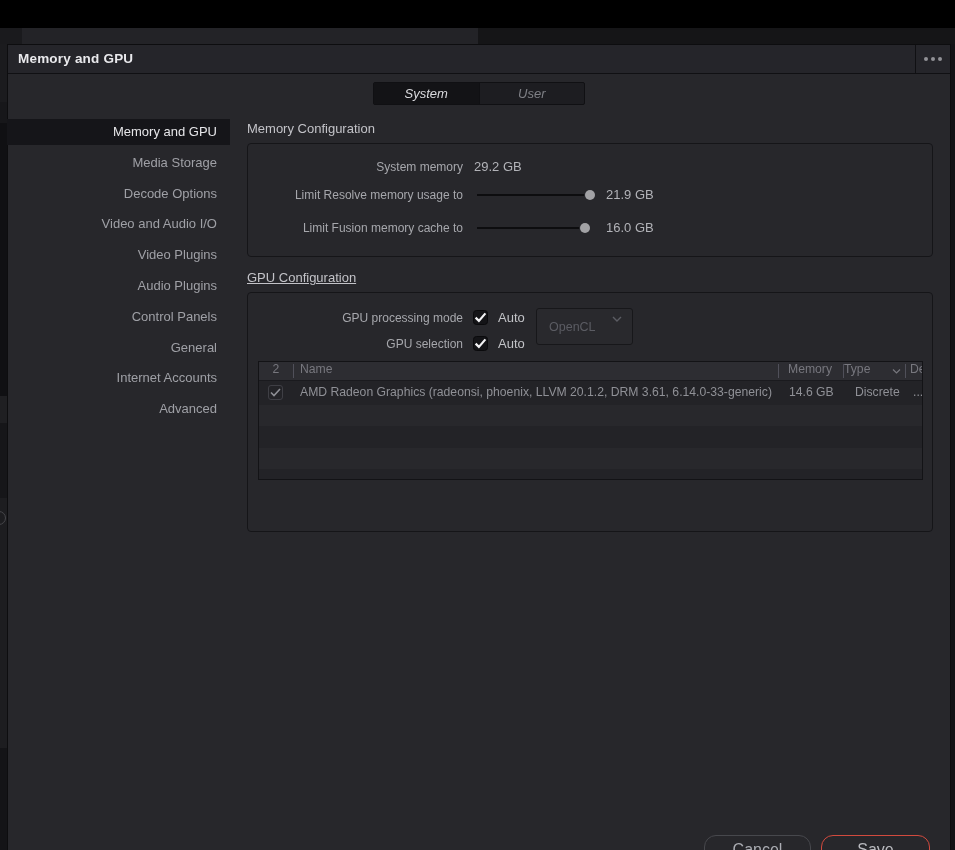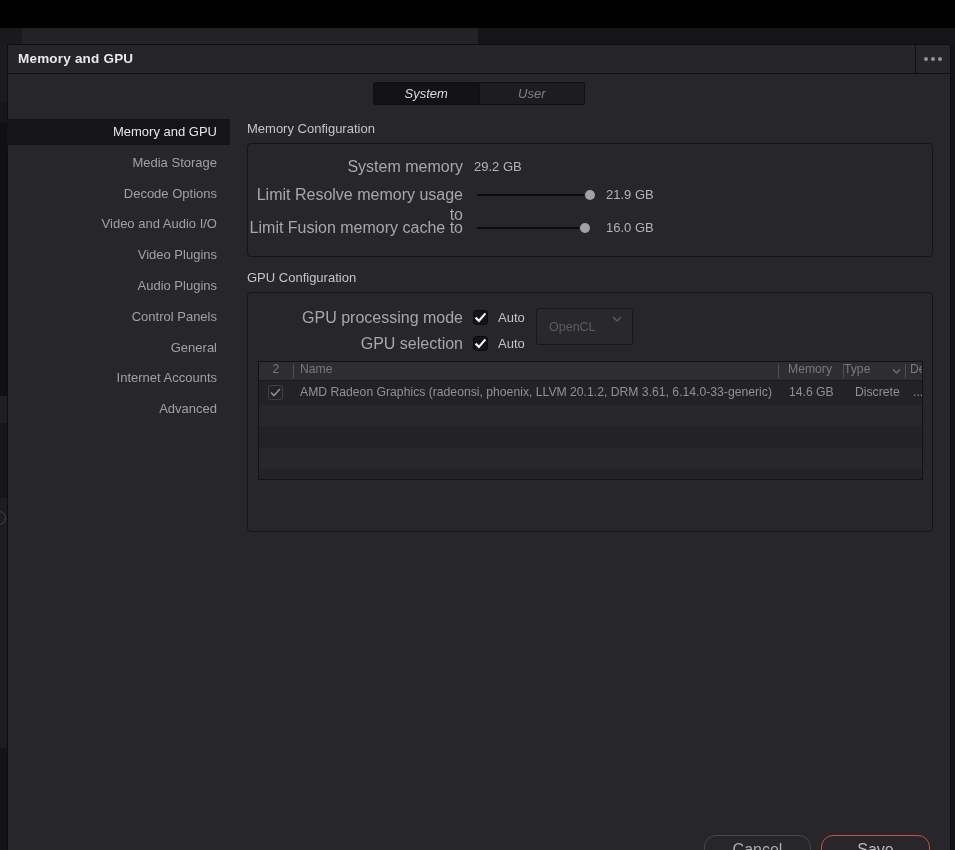--- a/index.html
+++ b/index.html
@@ -34,21 +34,21 @@
   .sidebar { position:absolute; left:-1px; top:74px; width:223px; }
   .side-item { height:26px; line-height:26px; margin-bottom:4.8px; text-align:right;
                padding-right:13px; font-size:13px; color:#9fa0a6; cursor:pointer; }
   .side-item.sel { background:#151519; color:#e6e6e9; }
 
   
   .section-label { position:absolute; left:239px; font-size:13px; color:#c3c3c8; }
   .gbox { position:absolute; left:239px; width:686px; border:1px solid #151518; border-radius:4px; }
 
   .frow { position:absolute; left:0; width:100%; height:20px; display:flex; align-items:center; }
-  .flabel { position:absolute; right:469px; left:0; text-align:right; font-size:16px; color:#a6a7ac;
+  .flabel { position:absolute; right:469px; left:0; text-align:right; font-size:12px; color:#a6a7ac;
             line-height:20px; top:0; height:20px; }
   .fvalue { position:absolute; font-size:13px; color:#b2b3b8; line-height:20px; }
 
   
   .slider { position:absolute; height:20px; }
   .slider .track { position:absolute; left:0; top:9px; height:2px; background:#0d0d0f; }
   .slider .thumb { position:absolute; top:5px; width:10px; height:10px; border-radius:50%; background:#a2a2a5; }
 
   
   .cbx { position:absolute; width:15px; height:15px; background:#141417; border:1.5px solid #0a0a0c;
@@ -145,21 +145,21 @@
       <div class="frow" style="top:74px;">
         <span class="flabel">Limit Fusion memory cache to</span>
         <div class="slider" style="left:229px;width:140px;">
           <div class="track" style="width:102px;"></div>
           <div class="thumb" style="left:103px;"></div>
         </div>
         <span class="fvalue" style="left:358px;">16.0 GB</span>
       </div>
     </div>
 
-    <div class="section-label" style="top:225px;">GPU Configuration</div>
+    <div class="section-label" style="top:225px;text-decoration:underline;">GPU Configuration</div>
     <div class="gbox" style="top:247px;height:240px;">
       <div class="frow" style="top:15px;">
         <span class="flabel">GPU processing mode</span>
         <span class="cbx" style="left:225px;top:2px;">
             <svg width="13" height="11" viewBox="0 0 13 11">
               <path d="M1.6 5.6 L4.9 8.9 L11.4 1.4" stroke="#f2f2f4" stroke-width="2.2" fill="none"></path>
             </svg>
           </span>
         <span class="fvalue" style="left:250px;color:#c2c3c7;">Auto</span>
         <div class="combo" style="left:288px;top:0px;width:97px;height:37px;">

